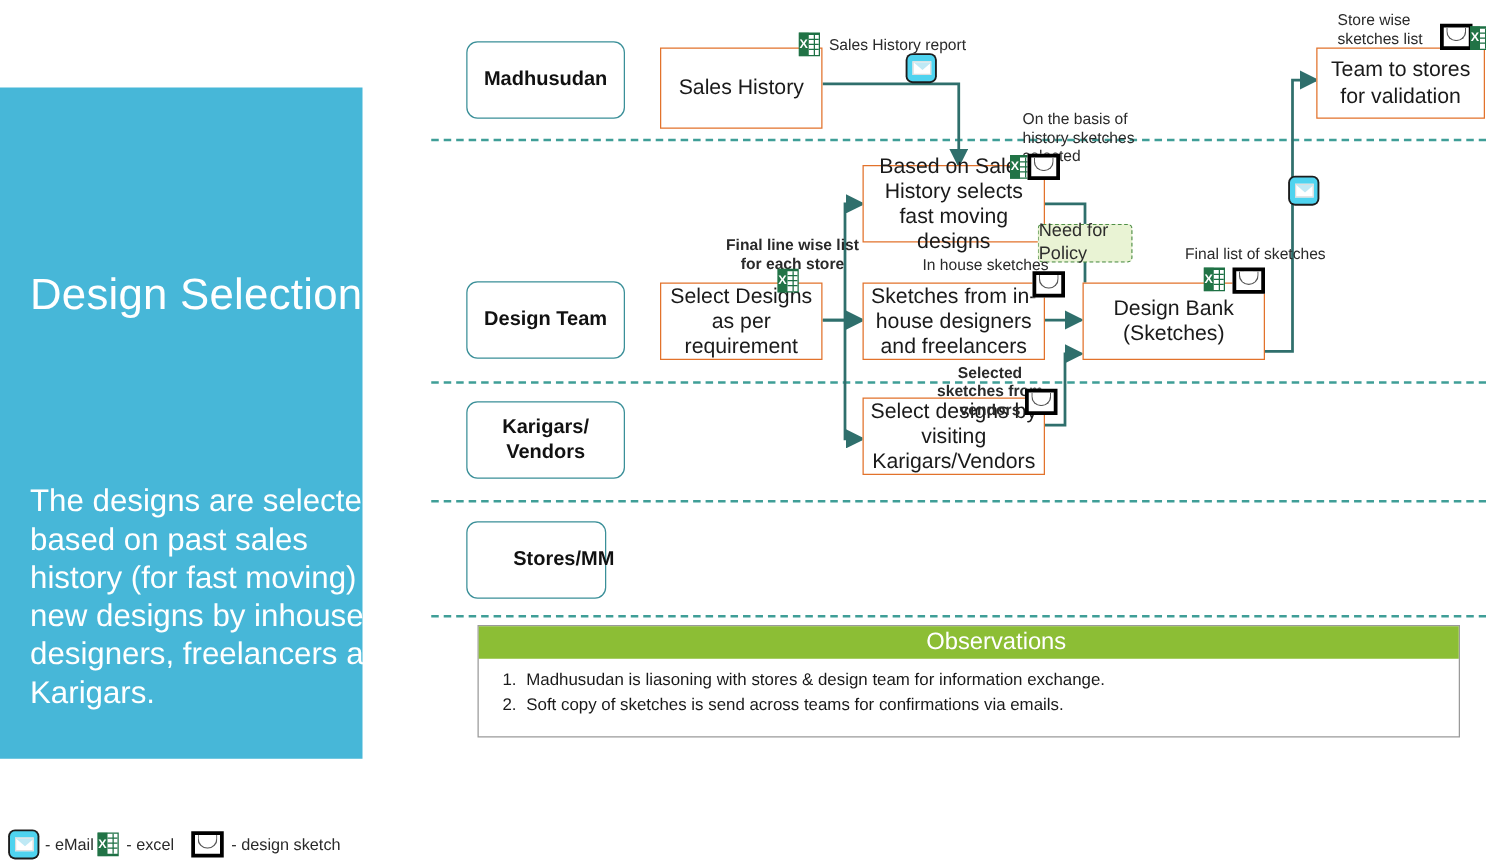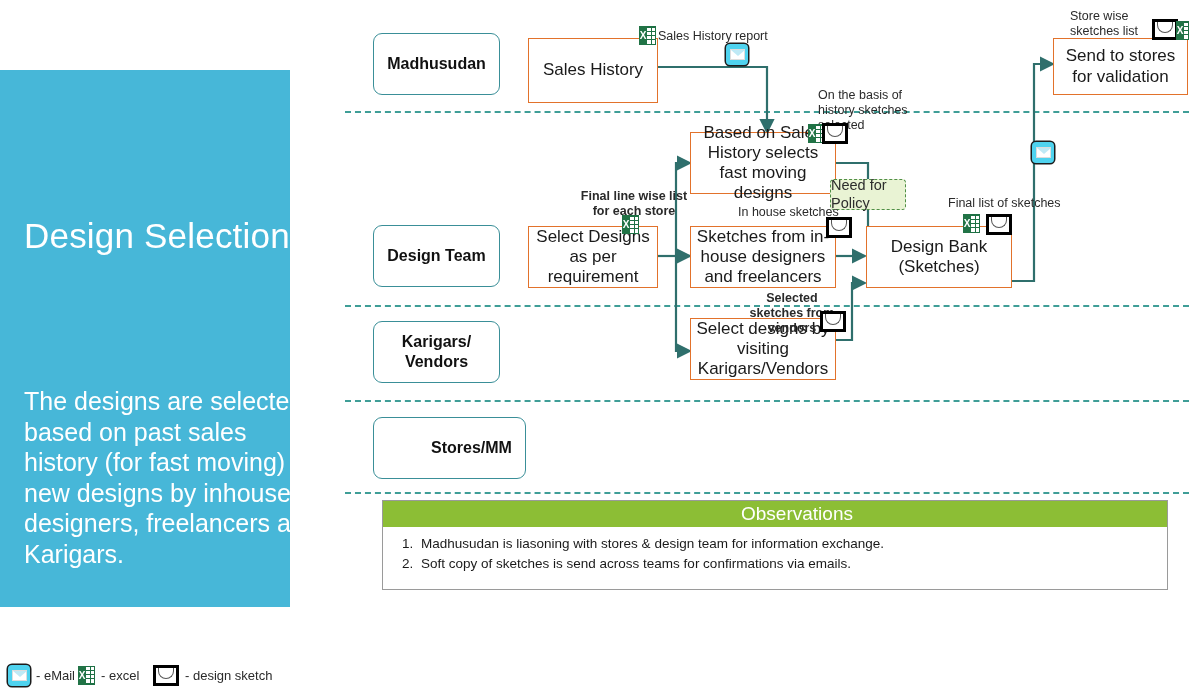--- a/index.html
+++ b/index.html
@@ -185,21 +185,21 @@
 
 <div class="lane-label" style="left:373px; top:225px; width:127px; height:62px;">
   <span>Design Team</span>
 </div>
 
 <div class="lane-label" style="left:373px; top:321px; width:127px; height:62px; flex-direction:column;">
   <span>Karigars/</span>
   <span>Vendors</span>
 </div>
 
-<div class="lane-label" style="left:373px; top:417px; width:153px; height:62px;padding-left:44px;">
+<div class="lane-label" style="left:373px; top:417px; width:112px; height:62px;padding-left:44px;">
   <span>Stores/MM</span>
 </div>
 
 <svg id="wires" viewBox="0 0 1189 690" xmlns="http://www.w3.org/2000/svg">
   <defs>
     <marker id="arr" markerWidth="7" markerHeight="7" refX="6" refY="3.5" orient="auto">
       <path d="M0,0 L7,3.5 L0,7 z" fill="#2f6f6c"></path>
     </marker>
   </defs>
   <g stroke="#2f6f6c" stroke-width="2.2" fill="none">
@@ -220,21 +220,21 @@
 
     <path d="M1012,281 L1034,281 L1034,64 L1053,64" marker-end="url(#arr)"></path>
   </g>
 </svg>
 
 <div class="pbox" style="left:528px; top:38px; width:130px; height:65px;">
   <span>Sales History</span>
 </div>
 
 <div class="pbox" style="left:1053px; top:38px; width:135px; height:57px;">
-  <span>Send to stores for validation</span>
+  <span>Team to stores for validation</span>
 </div>
 
 <div class="pbox" style="left:690px; top:132px; width:146px; height:62px;">
   <span>Based on Sales History selects fast moving designs</span>
 </div>
 
 <div class="pbox" style="left:528px; top:226px; width:130px; height:62px;">
   <span>Select Designs as per requirement</span>
 </div>
 
@@ -247,21 +247,21 @@
 </div>
 
 <div class="pbox" style="left:690px; top:318px; width:146px; height:62px;">
   <span>Select designs by visiting Karigars/Vendors</span>
 </div>
 
 <div class="notebox" style="left:830px; top:179px; width:76px; height:31px;">
   <span>Need for Policy</span>
 </div>
 
-<div class="anno" style="left:658px; top:29px; width:120px;">Sales History report</div>
+<div class="anno" style="left:658px; top:29px; width:120px;text-align:center;">Sales History report</div>
 
 <div class="anno" style="left:1070px; top:9px; width:110px;">Store wise sketches list</div>
 
 <div class="anno" style="left:818px; top:88px; width:92px;">On the basis of history sketches selected</div>
 
 <div class="anno center" style="left:578px; top:189px; width:112px;">Final line wise list for each store</div>
 
 <div class="anno" style="left:738px; top:205px; width:120px;">In house sketches</div>
 
 <div class="anno" style="left:948px; top:196px; width:120px;">Final list of sketches</div>

